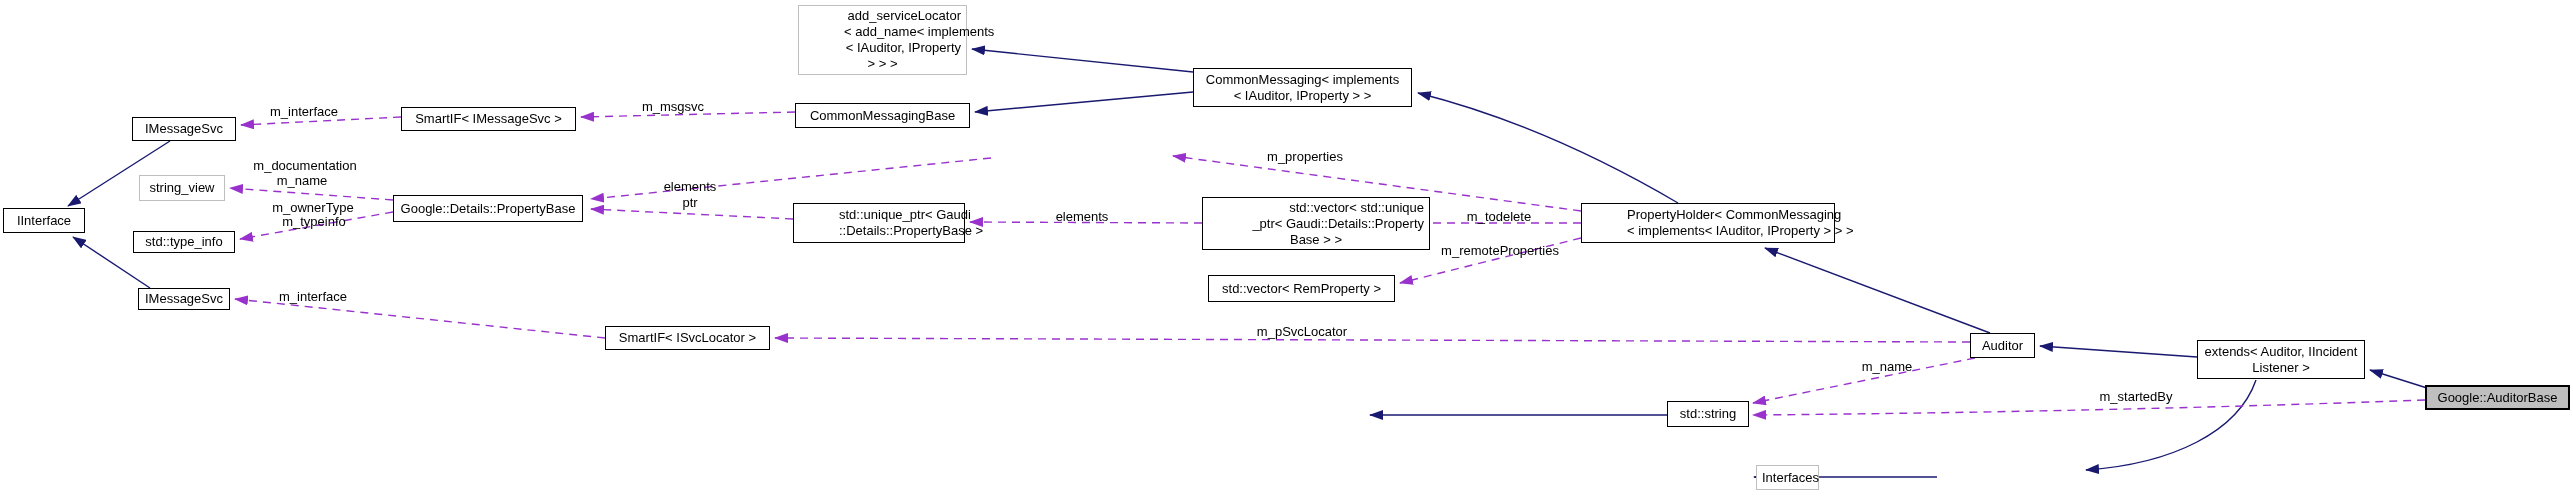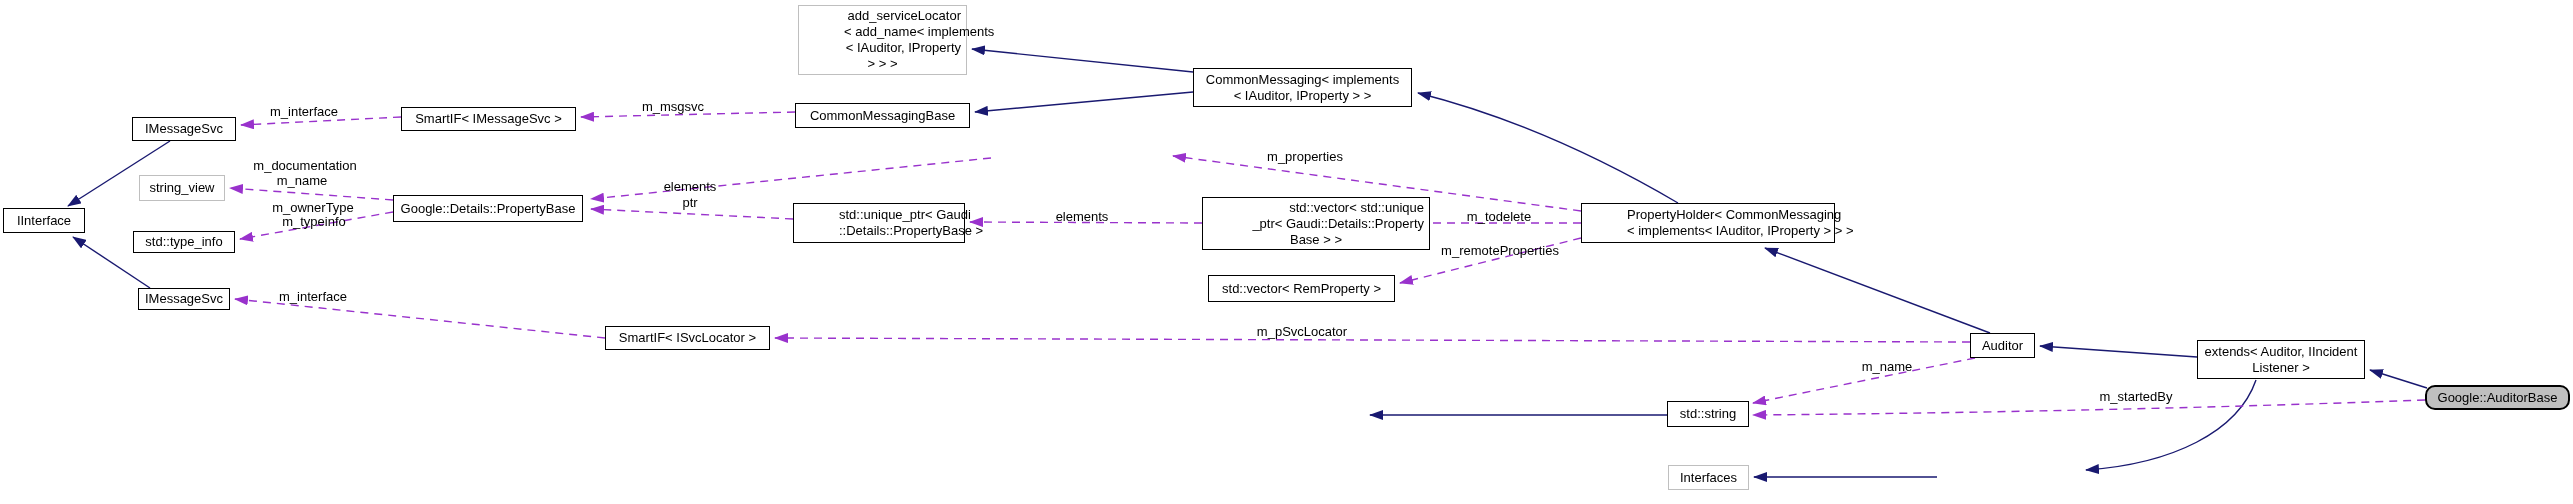--- a/index.html
+++ b/index.html
@@ -16,21 +16,21 @@
   .node{
     position:absolute;
     background:#ffffff;
     border:1px solid #000;
     box-sizing:border-box;
     display:flex;flex-direction:column;justify-content:center;
     padding:2px 5px;
     line-height:16px;
   }
   .node.external{border-color:#bfbfbf;}
-  .node.current{background:#bfbfbf;border-width:2px;border-radius:10px;}
+  .node.current{background:#bfbfbf;border-width:2px;}
   .ln{white-space:nowrap;}
   .ln.c{text-align:center;}
   .ln.l{text-align:right;margin-left:40px;}
   .elabel{
     position:absolute;
     transform:translate(-50%,-50%);
     white-space:nowrap;
     background:transparent;
   }
 </style>
@@ -161,21 +161,21 @@
 
   <div class="node" style="left:2197px;top:340px;width:168px;height:39px">
     <div class="ln c">extends&lt; Auditor, IIncident</div>
     <div class="ln c">Listener &gt;</div>
   </div>
 
   <div class="node current" style="left:2425px;top:385px;width:145px;height:25px">
     <div class="ln c">Google::AuditorBase</div>
   </div>
 
-  <div class="node external" style="left:1668px;top:465px;width:81px;height:25px">
+  <div class="node external" style="left:1756px;top:465px;width:63px;height:25px">
     <div class="ln c">Interfaces</div>
   </div>
 
 
   <div class="elabel" style="left:304px;top:111px">m_interface</div>
   <div class="elabel" style="left:673px;top:106px">m_msgsvc</div>
   <div class="elabel" style="left:305px;top:165px">m_documentation</div>
   <div class="elabel" style="left:302px;top:180px">m_name</div>
   <div class="elabel" style="left:313px;top:207px">m_ownerType</div>
   <div class="elabel" style="left:314px;top:221px">m_typeinfo</div>

